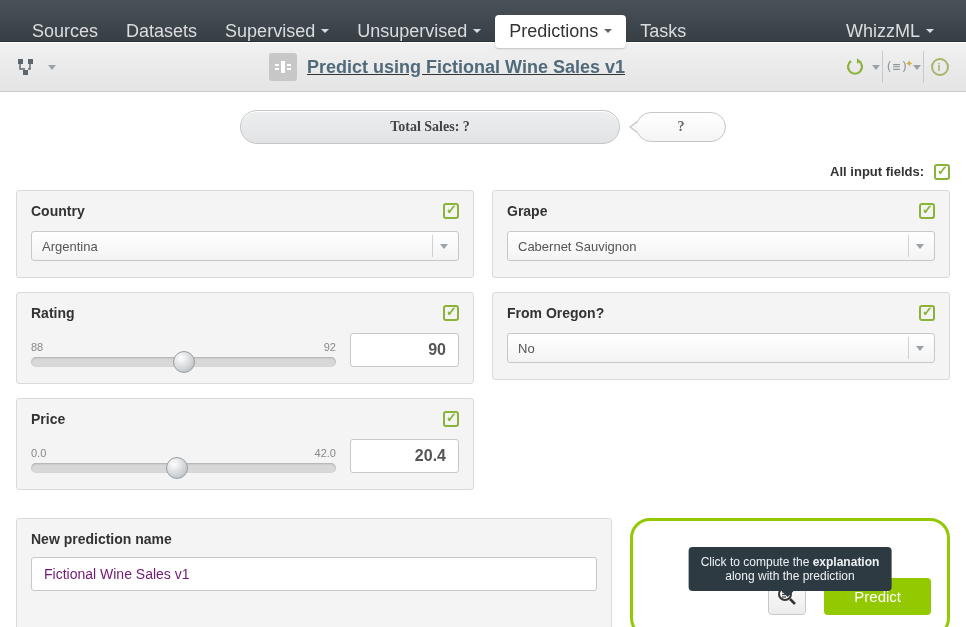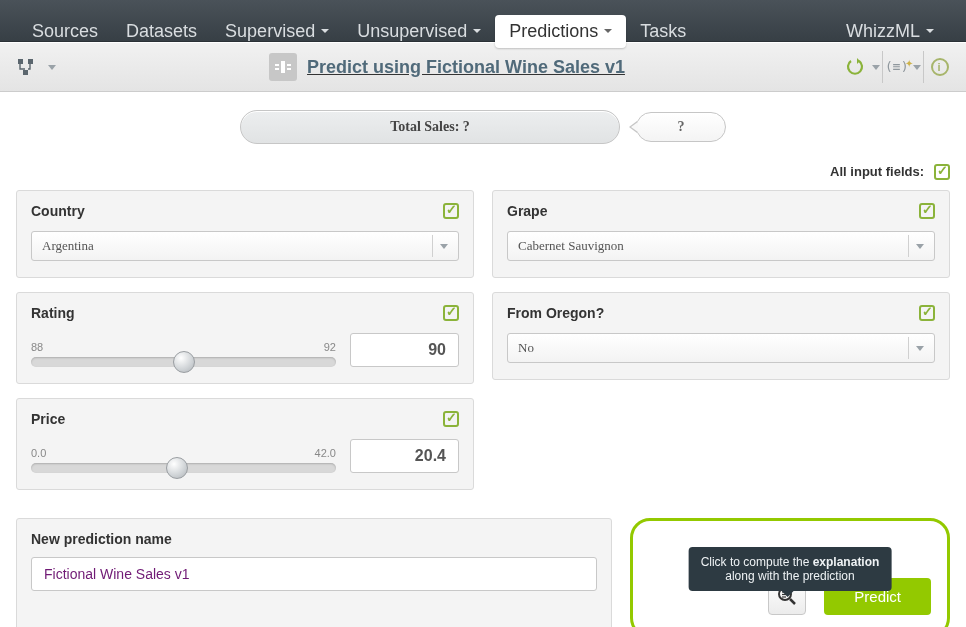--- a/index.html
+++ b/index.html
@@ -129,21 +129,21 @@
   .panel {
     background:#f4f4f4; border:1px solid #dadada; border-radius:3px;
     padding:12px 14px 16px 14px;
   }
   .panel-header { display:flex; justify-content:space-between; align-items:center; margin-bottom:12px;}
   .panel-title { font-weight:700; color:#333; font-size:14px; }
   .select {
     width:100%; height:30px; border:1px solid #c8c8c8; border-radius:3px;
     background:linear-gradient(#fff,#f3f3f3);
     display:flex; align-items:center; padding:0 10px; color:#555;
-    justify-content:space-between; font-size:13px;font-family:Liberation Serif, serif;
+    justify-content:space-between; font-size:13px;
   }
   .select .handle{
     width:22px;height:22px;border-left:1px solid #d0d0d0;display:flex;align-items:center;justify-content:center;margin-right:-6px;
   }
   .slider-wrap { display:flex; align-items:flex-end; gap:14px; }
   .slider-ticks { display:flex; justify-content:space-between; font-size:11px; color:#888; margin-bottom:4px; }
   .slider {
     position:relative; height:10px; background:#d8d8d8; border-radius:5px;
     box-shadow: inset 0 1px 2px rgba(0,0,0,.2);
   }

